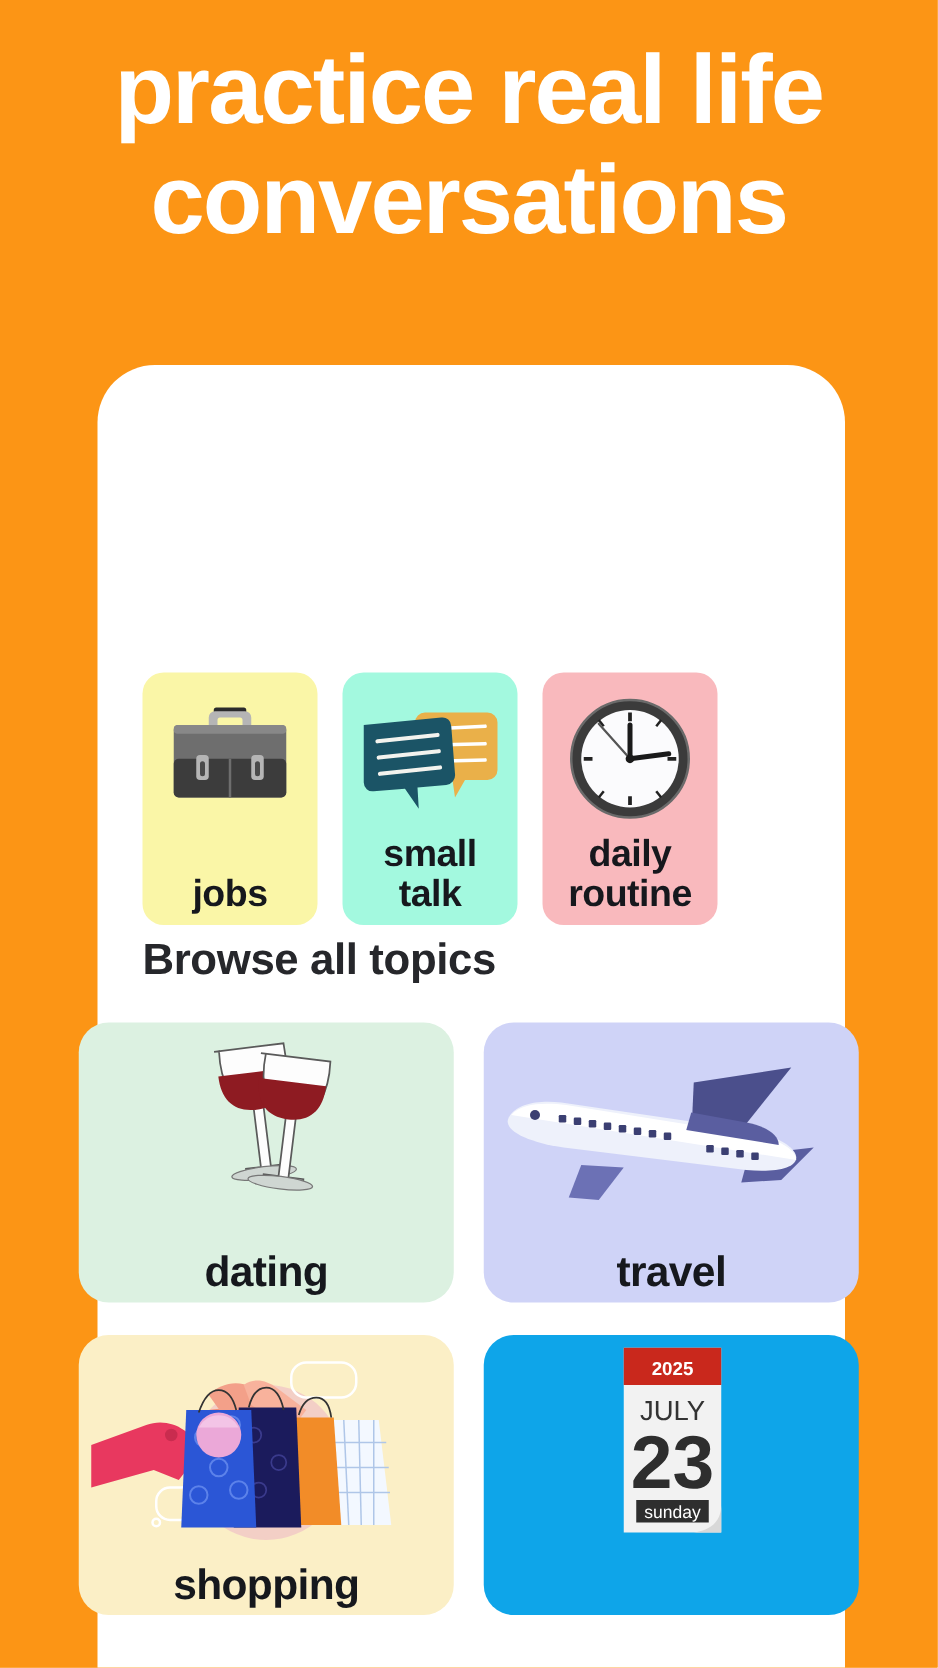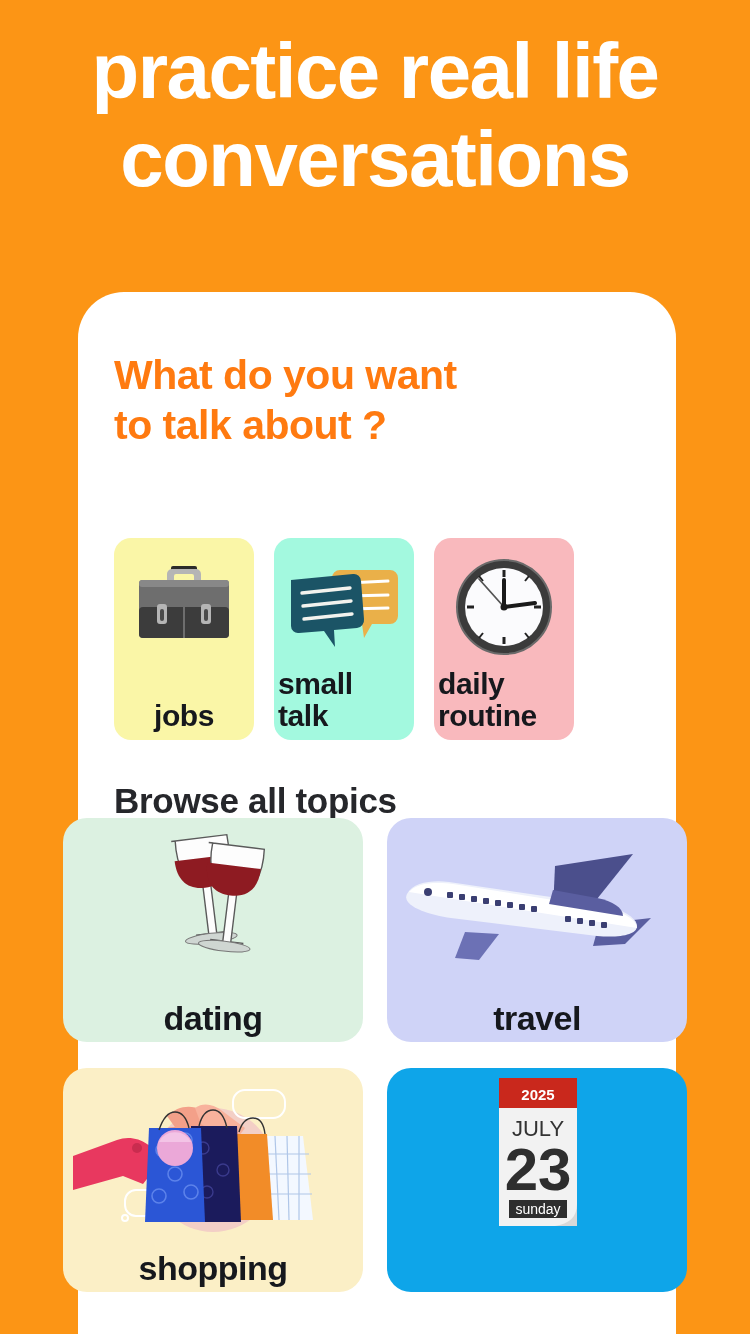--- a/index.html
+++ b/index.html
@@ -34,33 +34,33 @@
     color:#FF7A10; font-size:41px; font-weight:700;
     line-height:1.22; letter-spacing:-0.5px;
   }
   .card-title .ln { display:block; }
 
   .section-label {
     position:absolute; color:#26272B;
     font-size:35px; font-weight:700; letter-spacing:-0.3px;
   }
   .section-your { left:36px; top:185px; }
-  .section-browse { left:36px; top:489px; }
+  .section-browse { left:36px; top:456px; }
 
   
   .tiles { position:absolute; left:36px; top:246px; display:flex; gap:20px; }
   .tile {
     width:140px; height:202px; border-radius:17px;
     position:relative; display:flex; flex-direction:column;
     align-items:center; justify-content:flex-end;
     padding-bottom:8px; overflow:hidden;
   }
   .tile-art { position:absolute; left:0; top:14px; width:140px; height:110px; }
   .tile-label {
-    position:relative; color:#16181D;
+    position:relative; text-align:center; color:#16181D;
     font-size:30px; font-weight:700; line-height:1.06;
     letter-spacing:-0.4px; padding:0 4px;
   }
 
   
   .browse { position:absolute; left:0; top:818px; width:750px; }
   .browse-row { display:flex; justify-content:center; gap:24px; }
   .browse-row + .browse-row { margin-top:26px; }
   .bcard {
     width:300px; height:224px; border-radius:24px;
@@ -81,24 +81,20 @@
 
 <div class="screen">
 
   <div class="headline">
     <span class="ln">practice real life</span>
     <span class="ln ln2">conversations</span>
   </div>
 
   <div class="card">
 
-    <div class="card-title">
-      <span class="ln">What do you want</span>
-      <span class="ln">to talk about ?</span>
-    </div>
 
 
     <div class="tiles">
 
       <div class="tile" style="background:#FAF6A7">
         <div class="tile-art">
           <svg viewBox="0 0 140 110" width="140" height="110">
             <rect x="57" y="14" width="26" height="5" rx="2" fill="#2b2b2b"></rect>
             <path d="M53 30 v-8 a5 5 0 0 1 5 -5 h24 a5 5 0 0 1 5 5 v8 h-7 v-6 a2 2 0 0 0 -2 -2 h-16 a2 2 0 0 0 -2 2 v6 z" fill="#b5b5b5"></path>
             <rect x="25" y="28" width="90" height="58" rx="4" fill="#6e6e6e"></rect>

